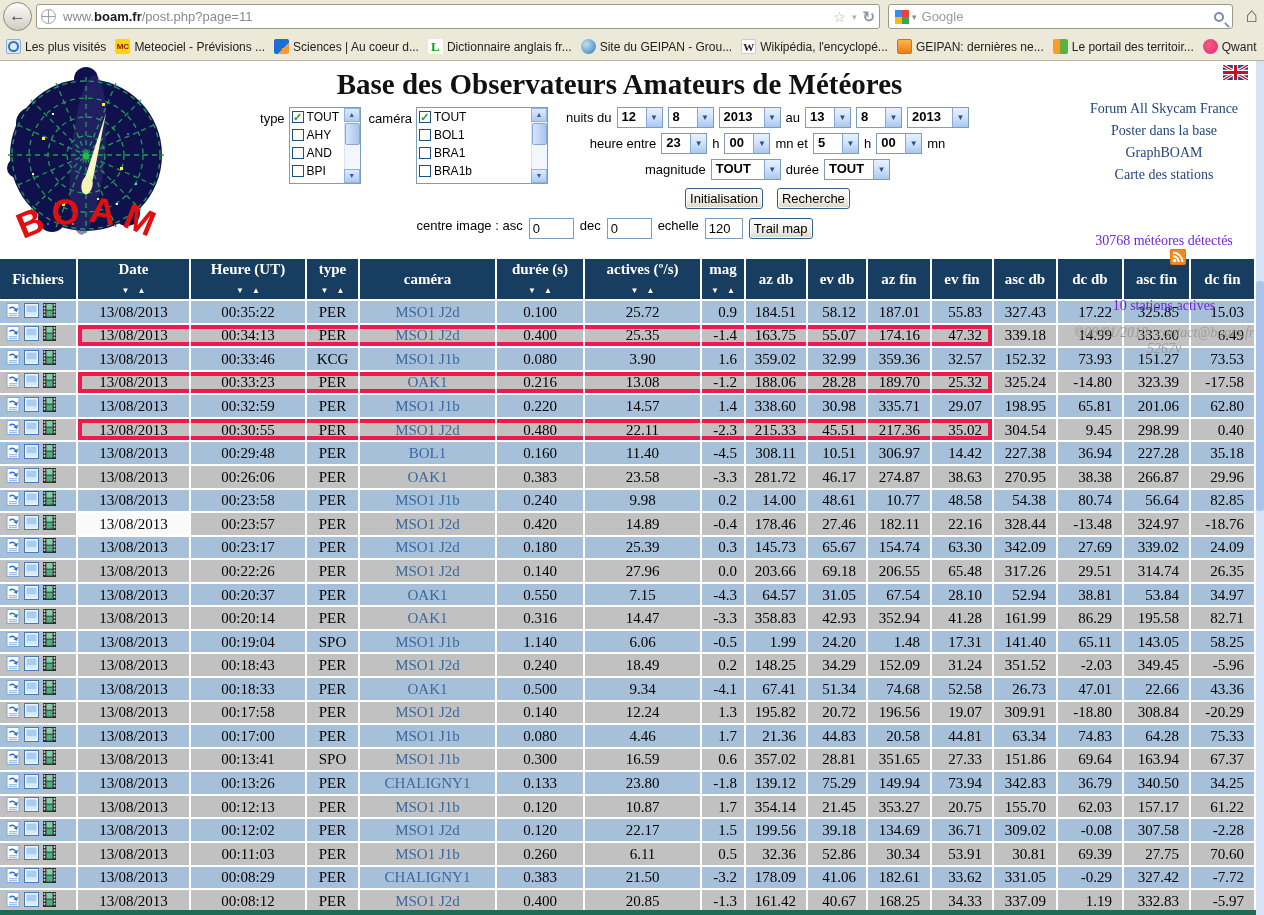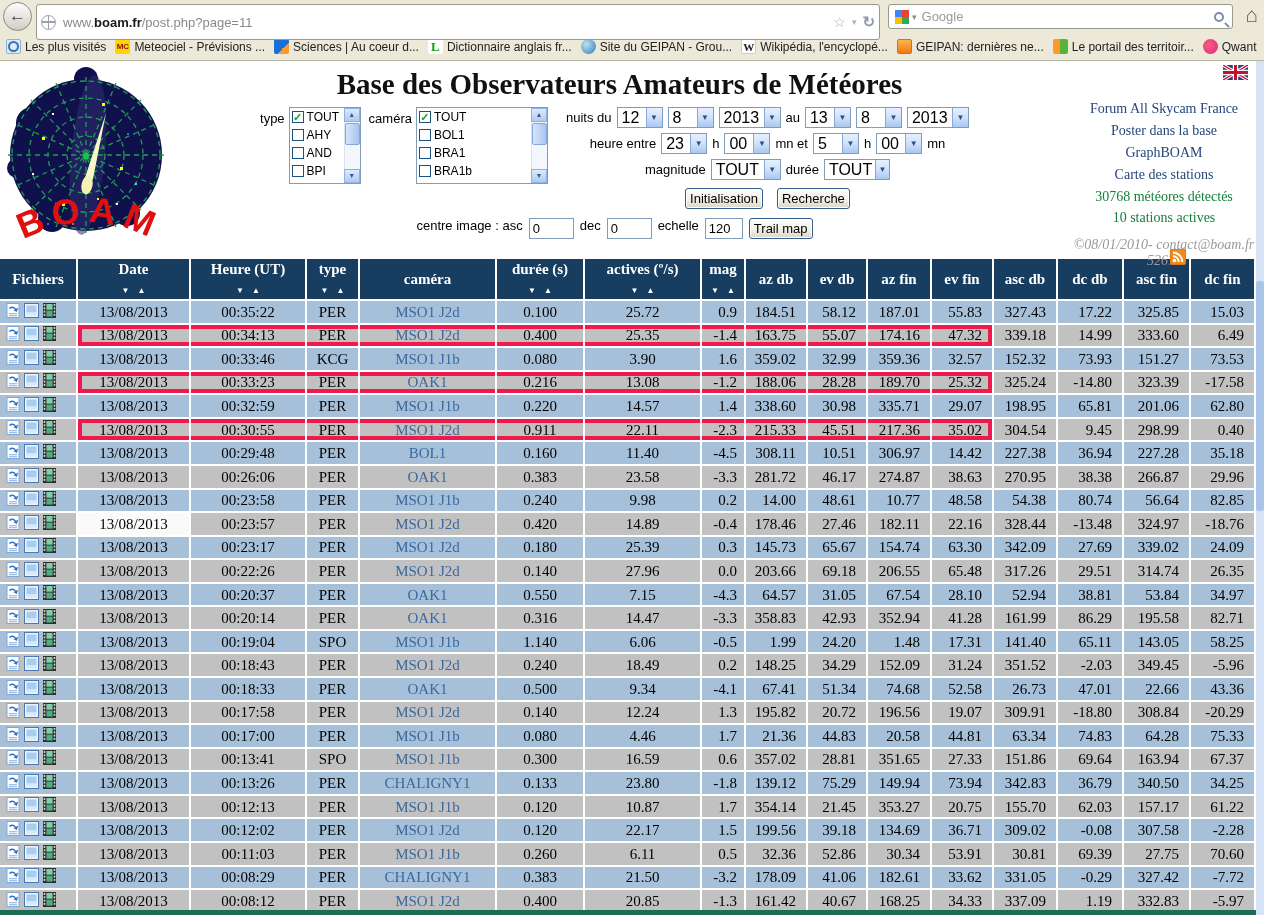--- a/index.html
+++ b/index.html
@@ -5,21 +5,21 @@
   * { margin:0; padding:0; box-sizing:border-box; }
   html,body { width:1264px; height:915px; overflow:hidden; background:#fff;
               font-family:"Liberation Sans", sans-serif; }
 
   
   .chrome { background:#ece9d8; border-bottom:1px solid #b8b4a2; }
   .navbar { height:33px; position:relative; }
   .back-btn { position:absolute; left:3px; top:2px; width:29px; height:29px; border-radius:50%;
       background:linear-gradient(#fdfdfd,#cfcdc4); border:1px solid #8a887c; color:#4a4a4a;
       font-size:17px; font-weight:bold; text-align:center; line-height:26px; }
-  .urlbar { position:absolute; left:36px; top:4px; width:844px; height:36px; background:#fff;
+  .urlbar { position:absolute; left:36px; top:4px; width:844px; height:25px; background:#fff;
       border:1px solid #9a998c; border-radius:3px; display:flex; align-items:center; padding:0 4px; }
   .globe { width:15px; height:15px; border-radius:50%; border:1.5px solid #9aa0a8; position:relative; flex:0 0 15px; }
   .globe:before { content:""; position:absolute; left:45%; top:0; bottom:0; width:1.5px; background:#9aa0a8; }
   .globe:after  { content:""; position:absolute; top:45%; left:0; right:0; height:1.5px; background:#9aa0a8; }
   .urltext { margin-left:7px; font-size:13px; color:#8a8a8a; flex:1; white-space:nowrap; overflow:hidden; }
   .urltext b { color:#1a1a1a; font-weight:bold; }
   .url-ico { color:#b0b0a8; font-size:14px; margin-left:6px; }
   .reload { color:#8f9aa8; font-size:15px; font-weight:bold; }
   .searchbox { position:absolute; left:888px; top:4px; width:345px; height:25px; background:#fff;
       border:1px solid #9a998c; border-radius:3px; display:flex; align-items:center; padding:0 6px; }
@@ -69,35 +69,35 @@
   .ol { font-size:12px; margin-left:3px; white-space:nowrap; }
   .sb { position:absolute; right:0; top:0; bottom:0; width:16px; display:flex; flex-direction:column; }
   .sbtn { height:14px; background:linear-gradient(#dbeaff,#b0caee); border:1px solid #8cb0e8;
           color:#3a5a8c; font-size:7px; line-height:12px; text-align:center; }
   .strack { flex:1; background:#f3f6fb; position:relative; border-left:1px solid #d8e2f0; }
   .sthumb { position:absolute; left:0; right:0; top:1px; height:22px;
           background:linear-gradient(90deg,#d6e5fc,#a8c4ee); border:1px solid #89a7d8; border-radius:2px; }
   .datecol { display:flex; flex-direction:column; align-items:center; margin-left:18px; row-gap:5px; }
   .drow { display:flex; align-items:center; font-size:13px; column-gap:5px; white-space:nowrap; }
   .xpsel { display:inline-flex; border:1px solid #7f9db9; background:#fff; height:21px; align-items:stretch; }
-  .xpsel .v { font-size:16px; padding:1px 3px 0 4px; flex:1; }
+  .xpsel .v { font-size:13px; padding:1px 3px 0 4px; flex:1;font-weight:bold; }
   .xpsel .b { width:16px; background:linear-gradient(#e7f1fe,#cfe1fa 50%,#aac8ef); border-left:1px solid #86a7d8;
       color:#2b4f86; font-size:8px; display:flex; align-items:center; justify-content:center; }
   .xpbtn { font-size:13px; font-family:"Liberation Sans",sans-serif; padding:2px 4px; border:1px solid #325d8c;
       border-radius:3px; background:linear-gradient(#fdfdfb,#f0efe6 60%,#d9d5c5); box-shadow:inset 0 0 0 1px #fff; }
   .btns { margin-top:3px; column-gap:14px; }
   .xpin { border:1px solid #7f9db9; font-size:13px; height:21px; padding:1px 3px; }
   .r2 { margin-top:9px; column-gap:6px; }
 
   
   .headright { position:absolute; right:4px; top:4px; width:192px; text-align:center; }
   .flagrow { text-align:right; padding-right:12px; margin-bottom:14px; }
   .hlink { display:block; font-family:"Liberation Serif",serif; font-size:14px; color:#24467c;
       line-height:22px; text-decoration:none; }
-  .hstat { font-family:"Liberation Serif",serif; font-size:14px; color:#15803d; line-height:21px; }
+  .hstat { font-family:"Liberation Serif",serif; font-size:14px; color:#6d28d9; line-height:21px;margin-top:44px; }
   .copyr { font-family:"Liberation Serif",serif; font-style:italic; font-size:14px; color:#9a9a9a; margin-top:9px; }
   .rss-page { position:absolute; right:78px; top:188px; }
 
   
   table.grid { border-collapse:separate; border-spacing:0; table-layout:fixed; width:1256px; }
   .grid th { background:#173d61; color:#fff; font-family:"Liberation Serif",serif; font-weight:bold;
       font-size:15px; height:42px; border-right:2px solid #fff; border-bottom:2px solid #fff;
       vertical-align:middle; padding:0; }
   .grid th .hl2 { margin-top:2px; }
   .grid th .sa { font-size:8px; color:#fff; margin:0 4px; }
@@ -717,21 +717,21 @@
                   <rect x="10.7" y="7.6" width="1.6" height="2"></rect>
                   <rect x="10.7" y="10.9" width="1.6" height="2"></rect>
                 </g>
                 <rect x="3.4" y="1" width="6.2" height="5.7" fill="#7fd0a8"></rect>
                 <rect x="3.4" y="7.6" width="6.2" height="6" fill="#4fae80"></rect>
               </svg></span></td>
           <td class="hleft">13/08/2013</td>
           <td class="hband">00:30:55</td>
           <td class="hband">PER</td>
           <td class="camera hband">MSO1 J2d</td>
-          <td class="hband">0.911</td>
+          <td class="hband">0.480</td>
           <td class="hband">22.11</td>
           <td class="mag hband">-2.3</td>
           <td class="num hband">215.33</td>
           <td class="num hband">45.51</td>
           <td class="num hband">217.36</td>
           <td class="num hright">35.02</td>
           <td class="num">304.54</td>
           <td class="num">9.45</td>
           <td class="num">298.99</td>
           <td class="num">0.40</td>

